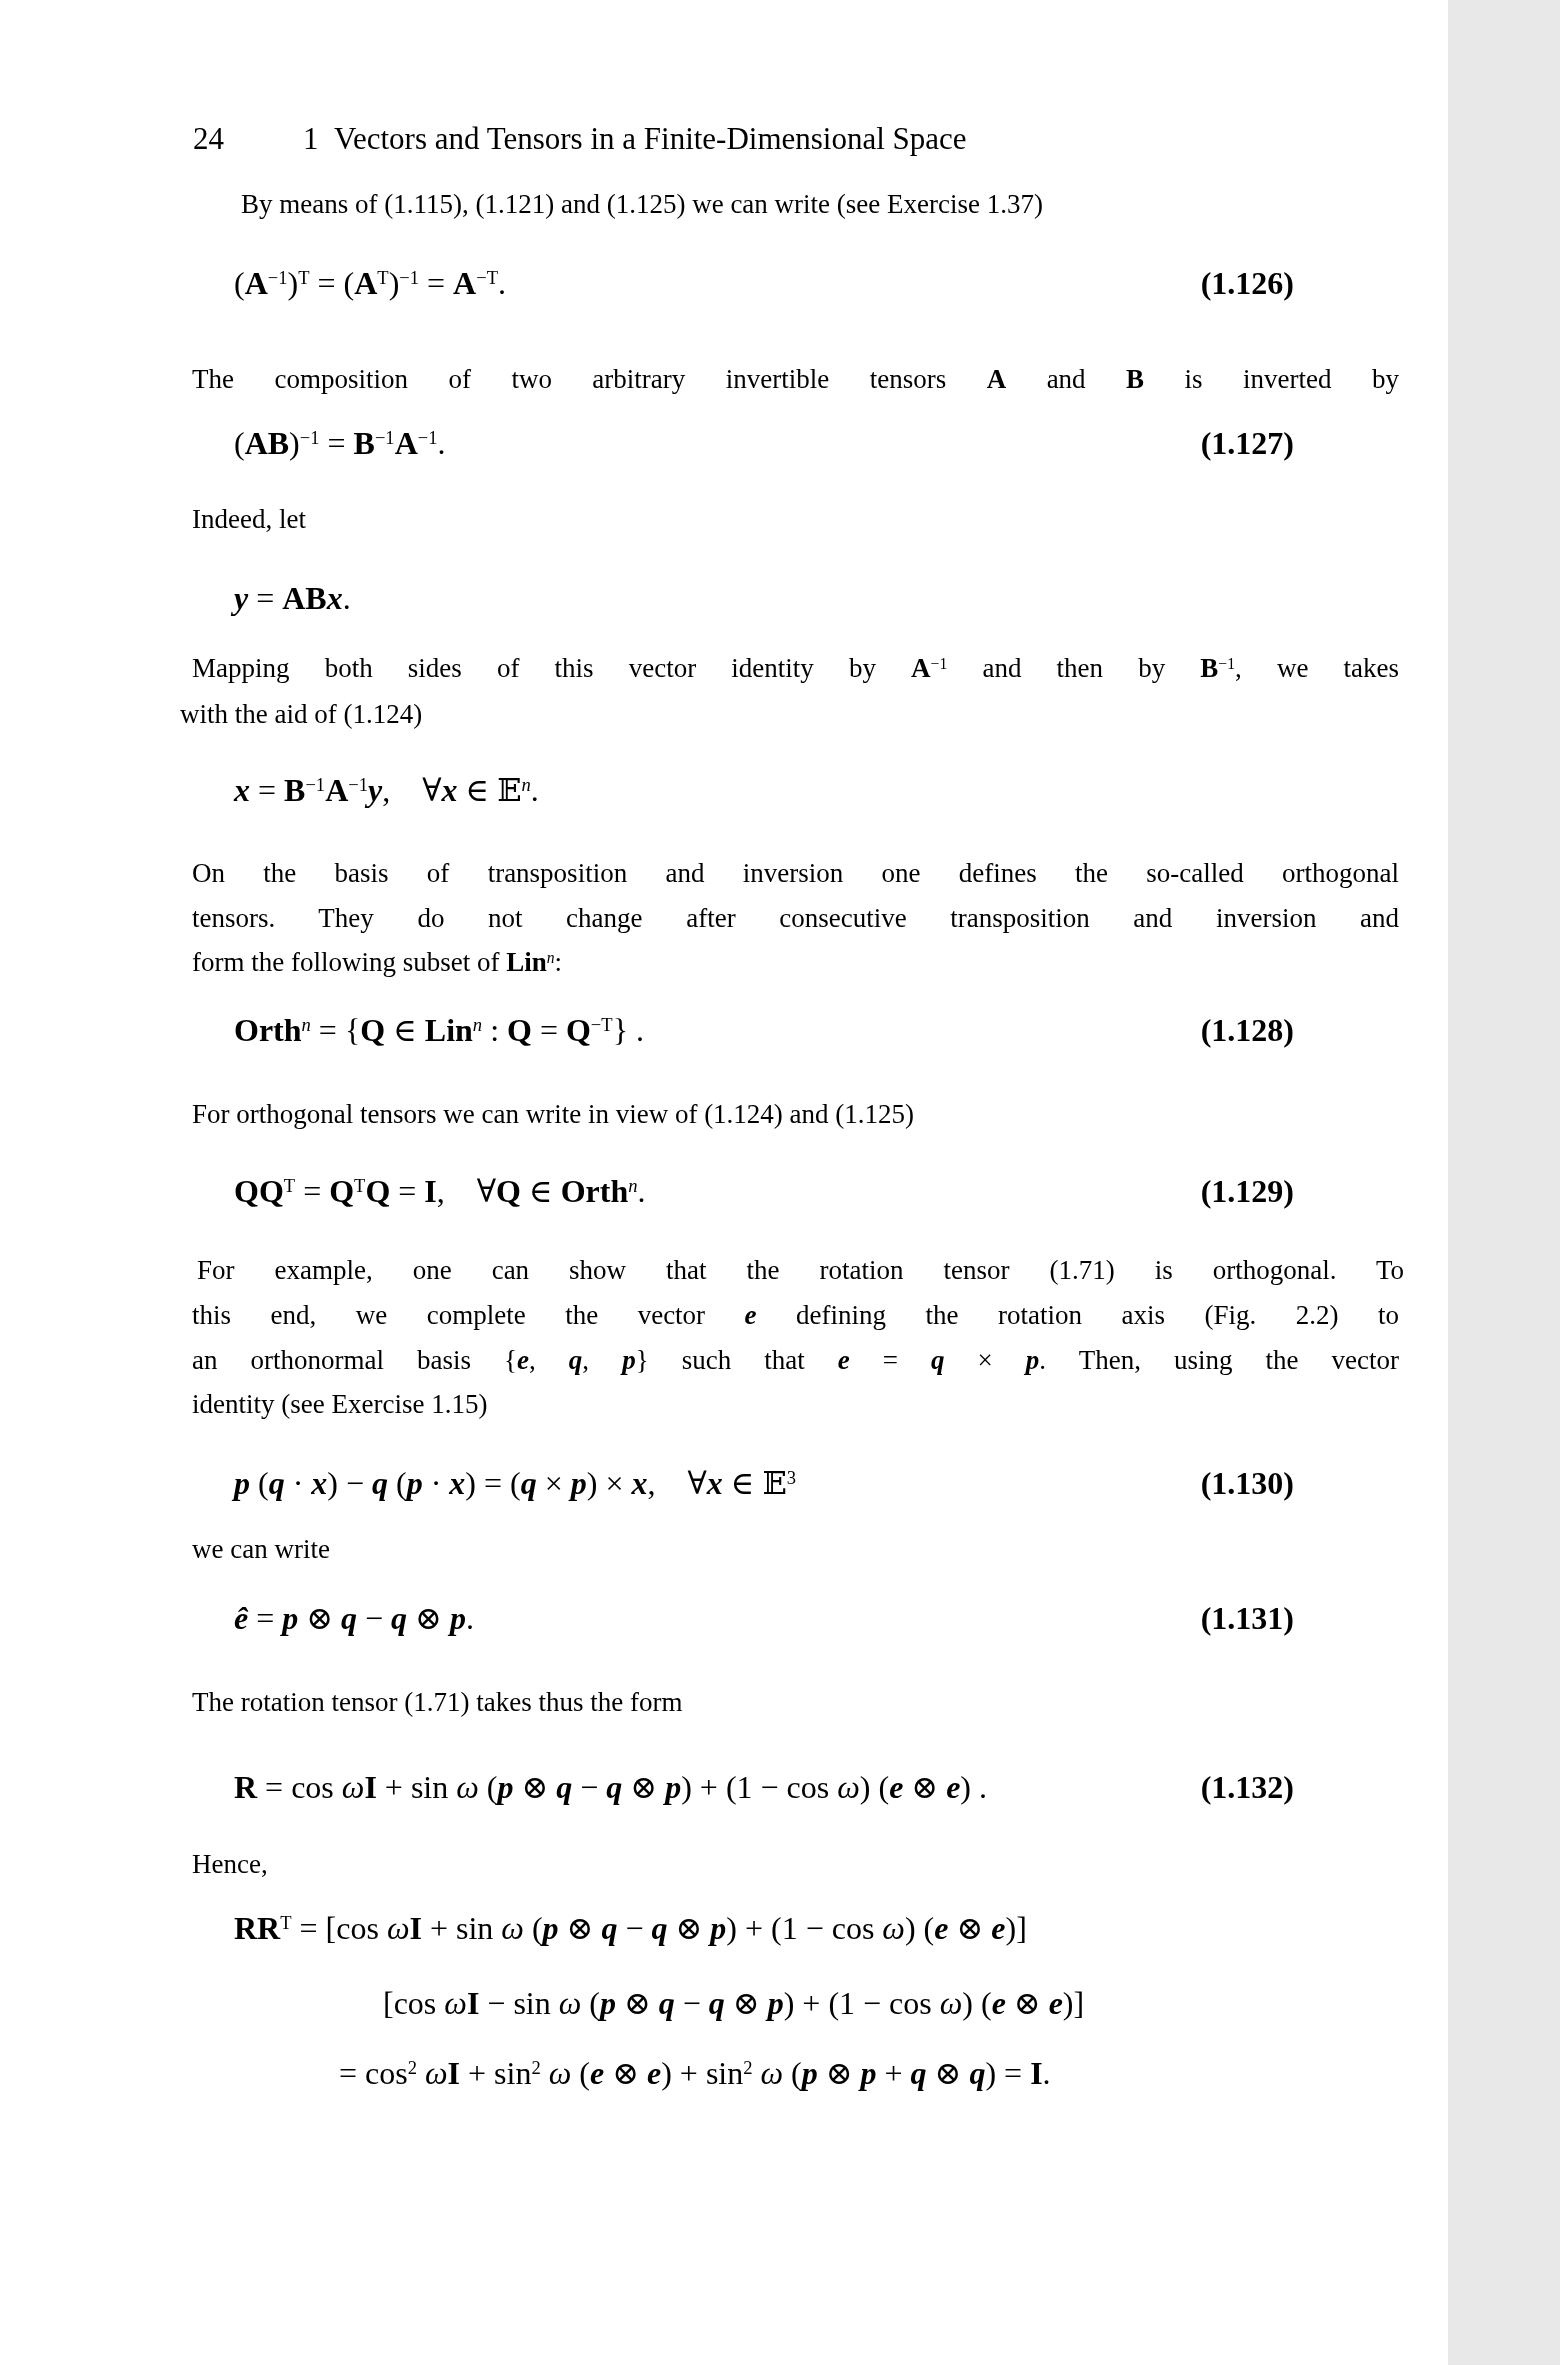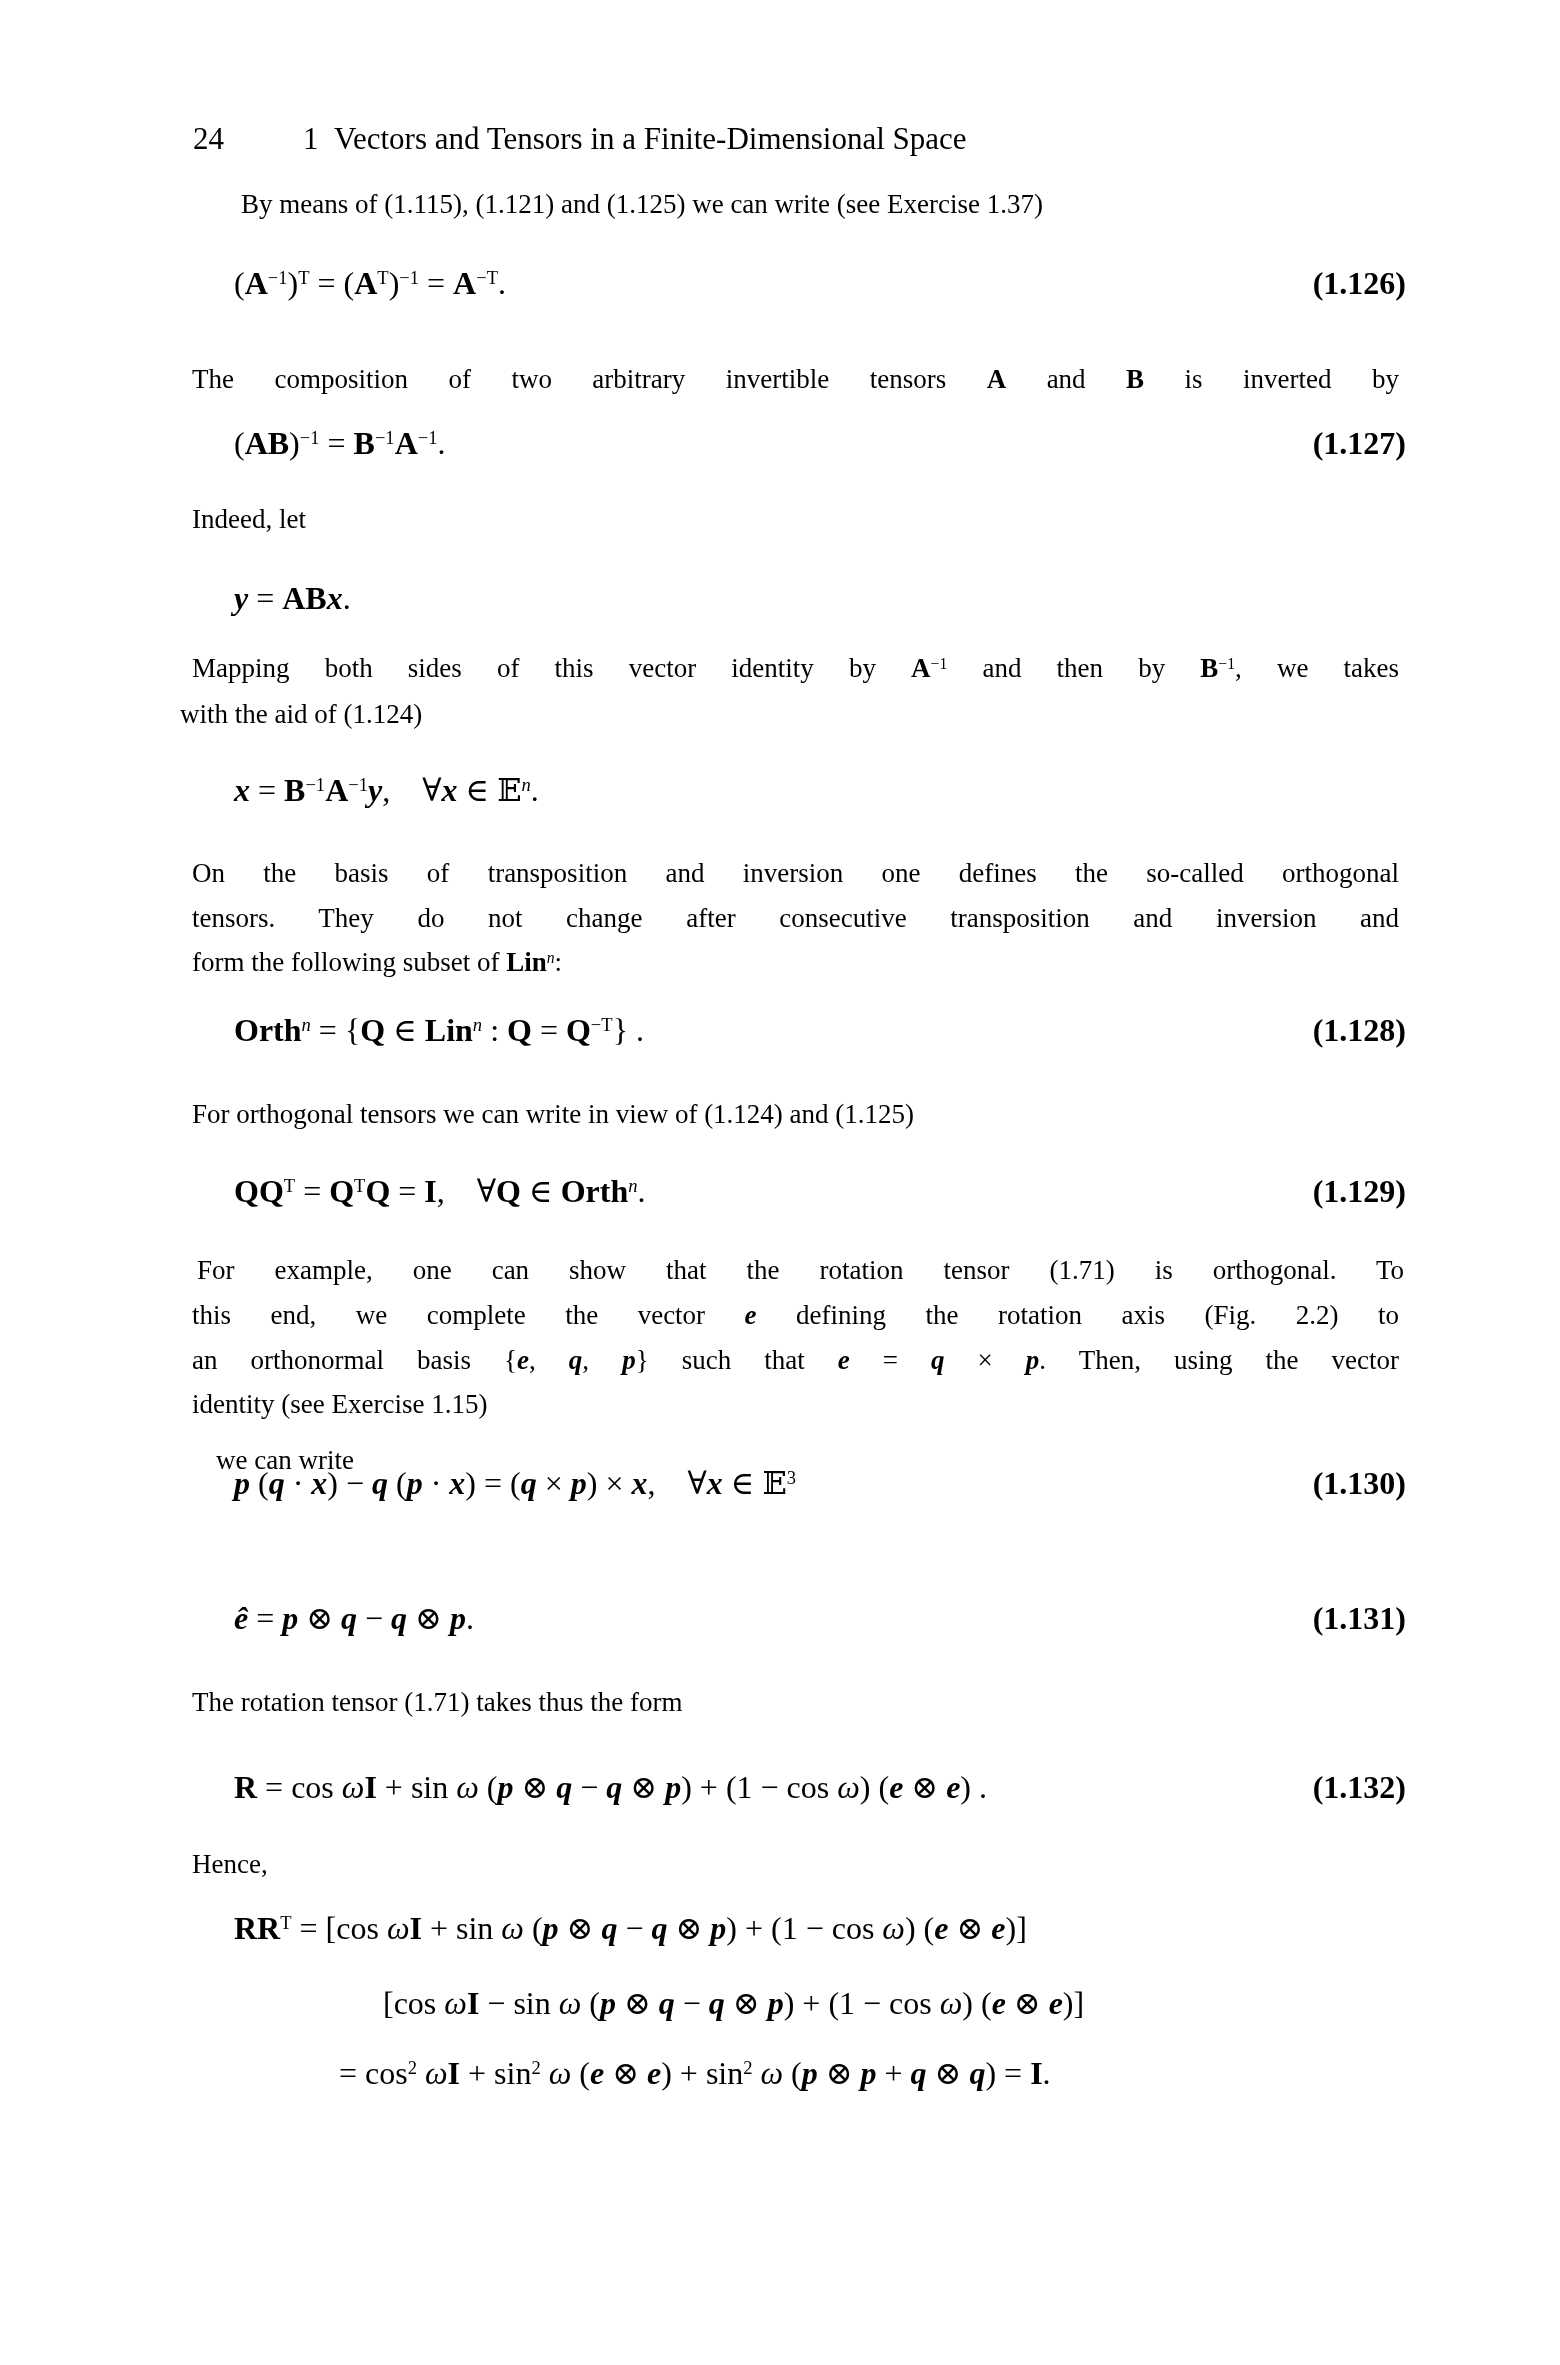--- a/index.html
+++ b/index.html
@@ -1,18 +1,18 @@
 <!DOCTYPE html>
 <html style="font-size:13.6px"><head>
 <meta charset="utf-8">
 <style>
   html,body{margin:0;padding:0;background:#e8e8e8;}
   #page{
     position:relative;
-    width:1560px;height:2366px;
+    width:1448px;height:2366px;
     background:#ffffff;
     color:#000000;
     font-family:"Liberation Serif","DejaVu Serif","DejaVu Sans",serif;
     overflow:hidden;
   }
   .abs{position:absolute;}
   
   .hdr{top:117px;line-height:44px;font-size:31px;white-space:pre;}
   
   .tl{
@@ -61,21 +61,21 @@
   <div class="tl just" style="top:896px;left:192px;width:1207px;"><span class="m-r">tensors. They do not change after consecutive transposition and inversion and</span></div>
   <div class="tl" style="top:940px;left:192px;"><span class="m-r">form the following subset of </span><span class="m-b">Lin</span><span class="m-t">n</span><span class="m-r">:</span></div>
   <div class="el" style="top:1006px;"><span class="eq-body"><span class="m-b">Orth</span><span class="m-t">n</span><span class="m-r"> = </span><span class="m-r">{</span><span class="m-b">Q</span><span class="m-r"> ∈ </span><span class="m-b">Lin</span><span class="m-t">n</span><span class="m-r"> : </span><span class="m-b">Q</span><span class="m-r"> = </span><span class="m-b">Q</span><span class="m-s">−T</span><span class="m-r">} .</span></span><span class="eq-num">(1.128)</span></div>
   <div class="tl" style="top:1092px;left:192px;"><span class="m-r">For orthogonal tensors we can write in view of (1.124) and (1.125)</span></div>
   <div class="el" style="top:1167px;"><span class="eq-body"><span class="m-b">QQ</span><span class="m-s">T</span><span class="m-r"> = </span><span class="m-b">Q</span><span class="m-s">T</span><span class="m-b">Q</span><span class="m-r"> = </span><span class="m-b">I</span><span class="m-r">,</span><span class="m-r"> </span><span class="m-r">∀</span><span class="m-b">Q</span><span class="m-r"> ∈ </span><span class="m-b">Orth</span><span class="m-t">n</span><span class="m-r">.</span></span><span class="eq-num">(1.129)</span></div>
   <div class="tl just" style="top:1248px;left:197px;width:1207px;"><span class="m-r">For example, one can show that the rotation tensor (1.71) is orthogonal. To</span></div>
   <div class="tl just" style="top:1293px;left:192px;width:1207px;"><span class="m-r">this end, we complete the vector </span><span class="m-v">e</span><span class="m-r"> defining the rotation axis (Fig. 2.2) to</span></div>
   <div class="tl just" style="top:1338px;left:192px;width:1207px;"><span class="m-r">an orthonormal basis {</span><span class="m-v">e</span><span class="m-r">, </span><span class="m-v">q</span><span class="m-r">, </span><span class="m-v">p</span><span class="m-r">} such that </span><span class="m-v">e</span><span class="m-r"> = </span><span class="m-v">q</span><span class="m-r"> × </span><span class="m-v">p</span><span class="m-r">. Then, using the vector</span></div>
   <div class="tl" style="top:1382px;left:192px;"><span class="m-r">identity (see Exercise 1.15)</span></div>
   <div class="el" style="top:1459px;"><span class="eq-body"><span class="m-v">p</span><span class="m-r"> (</span><span class="m-v">q</span><span class="m-r"> · </span><span class="m-v">x</span><span class="m-r">) − </span><span class="m-v">q</span><span class="m-r"> (</span><span class="m-v">p</span><span class="m-r"> · </span><span class="m-v">x</span><span class="m-r">) = (</span><span class="m-v">q</span><span class="m-r"> × </span><span class="m-v">p</span><span class="m-r">) × </span><span class="m-v">x</span><span class="m-r">,</span><span class="m-r"> </span><span class="m-r">∀</span><span class="m-v">x</span><span class="m-r"> ∈ </span><span class="m-e">𝔼</span><span class="m-s">3</span></span><span class="eq-num">(1.130)</span></div>
-  <div class="tl" style="top:1438px;left:192px;margin-left:24px;"><span class="m-r">we can write</span></div>
+  <div class="tl" style="top:1527px;left:192px;"><span class="m-r">we can write</span></div>
   <div class="el" style="top:1594px;"><span class="eq-body"><span class="m-v">ê</span><span class="m-r"> = </span><span class="m-v">p</span><span class="m-r"> ⊗ </span><span class="m-v">q</span><span class="m-r"> − </span><span class="m-v">q</span><span class="m-r"> ⊗ </span><span class="m-v">p</span><span class="m-r">.</span></span><span class="eq-num">(1.131)</span></div>
   <div class="tl" style="top:1680px;left:192px;"><span class="m-r">The rotation tensor (1.71) takes thus the form</span></div>
   <div class="el" style="top:1763px;"><span class="eq-body"><span class="m-b">R</span><span class="m-r"> = cos </span><span class="m-i">ω</span><span class="m-b">I</span><span class="m-r"> + sin </span><span class="m-i">ω</span><span class="m-r"> (</span><span class="m-v">p</span><span class="m-r"> ⊗ </span><span class="m-v">q</span><span class="m-r"> − </span><span class="m-v">q</span><span class="m-r"> ⊗ </span><span class="m-v">p</span><span class="m-r">) + (1 − cos </span><span class="m-i">ω</span><span class="m-r">) (</span><span class="m-v">e</span><span class="m-r"> ⊗ </span><span class="m-v">e</span><span class="m-r">) .</span></span><span class="eq-num">(1.132)</span></div>
   <div class="tl" style="top:1842px;left:192px;"><span class="m-r">Hence,</span></div>
   <div class="el" style="top:1904px;"><span class="eq-body"><span class="m-b">RR</span><span class="m-s">T</span><span class="m-r"> = [cos </span><span class="m-i">ω</span><span class="m-b">I</span><span class="m-r"> + sin </span><span class="m-i">ω</span><span class="m-r"> (</span><span class="m-v">p</span><span class="m-r"> ⊗ </span><span class="m-v">q</span><span class="m-r"> − </span><span class="m-v">q</span><span class="m-r"> ⊗ </span><span class="m-v">p</span><span class="m-r">) + (1 − cos </span><span class="m-i">ω</span><span class="m-r">) (</span><span class="m-v">e</span><span class="m-r"> ⊗ </span><span class="m-v">e</span><span class="m-r">)]</span></span></div>
   <div class="el" style="top:1979px;left:383px;"><span class="eq-body"><span class="m-r">[cos </span><span class="m-i">ω</span><span class="m-b">I</span><span class="m-r"> − sin </span><span class="m-i">ω</span><span class="m-r"> (</span><span class="m-v">p</span><span class="m-r"> ⊗ </span><span class="m-v">q</span><span class="m-r"> − </span><span class="m-v">q</span><span class="m-r"> ⊗ </span><span class="m-v">p</span><span class="m-r">) + (1 − cos </span><span class="m-i">ω</span><span class="m-r">) (</span><span class="m-v">e</span><span class="m-r"> ⊗ </span><span class="m-v">e</span><span class="m-r">)]</span></span></div>
   <div class="el" style="top:2049px;left:339px;"><span class="eq-body"><span class="m-r">= cos</span><span class="m-s">2</span><span class="m-r"> </span><span class="m-i">ω</span><span class="m-b">I</span><span class="m-r"> + sin</span><span class="m-s">2</span><span class="m-r"> </span><span class="m-i">ω</span><span class="m-r"> (</span><span class="m-v">e</span><span class="m-r"> ⊗ </span><span class="m-v">e</span><span class="m-r">) + sin</span><span class="m-s">2</span><span class="m-r"> </span><span class="m-i">ω</span><span class="m-r"> (</span><span class="m-v">p</span><span class="m-r"> ⊗ </span><span class="m-v">p</span><span class="m-r"> + </span><span class="m-v">q</span><span class="m-r"> ⊗ </span><span class="m-v">q</span><span class="m-r">) = </span><span class="m-b">I</span><span class="m-r">.</span></span></div>
 
 </div>
 

